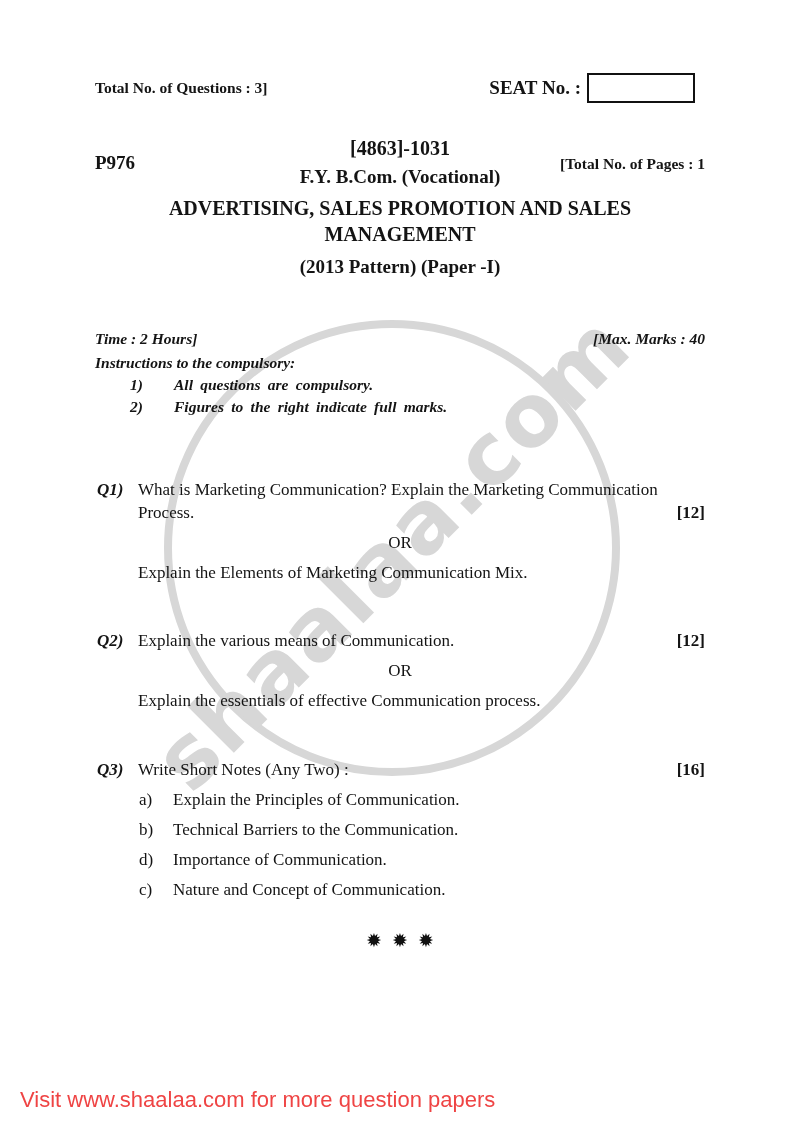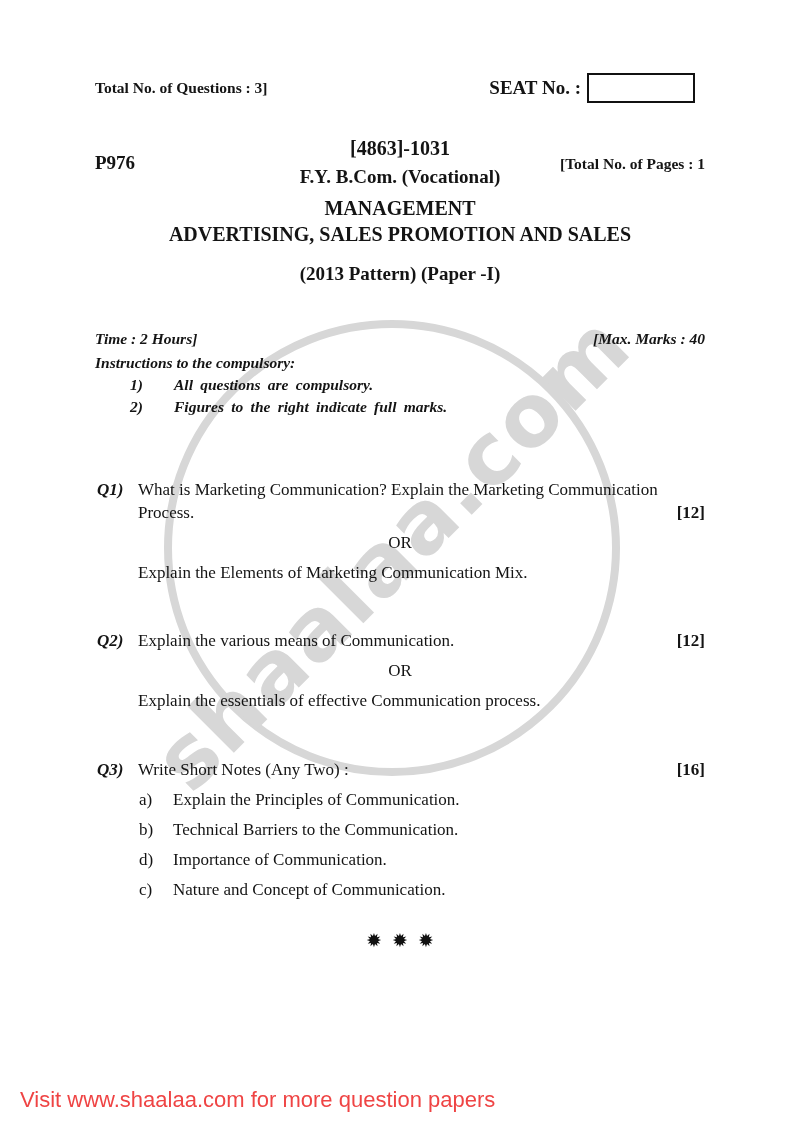--- a/index.html
+++ b/index.html
@@ -47,21 +47,21 @@
   .paper-id{font-size:19px;font-weight:bold;}
   .total-pages{font-size:15.5px;font-weight:bold;}
   
   .title-block{
     position:absolute;left:60px;right:60px;top:136px;text-align:center;
   }
   .t-code{font-size:20px;line-height:24px;font-weight:bold;margin-bottom:5px;}
   .t-course{font-size:19px;line-height:24px;font-weight:bold;margin-bottom:6px;}
   .t-sub{font-size:20px;line-height:26px;font-weight:bold;}
   .t-paper{font-size:19px;line-height:25px;font-weight:bold;margin-top:6px;word-spacing:5px;}
-  .t-pattern{font-size:19px;line-height:25px;font-weight:bold;margin-top:14px;}
+  .t-pattern{font-size:19px;line-height:25px;font-weight:bold;margin-top:7px;}
   
   .meta-row{
     position:absolute;left:95px;right:95px;top:329px;
     display:flex;justify-content:space-between;
     font-size:15.5px;font-weight:bold;font-style:italic;line-height:19px;
   }
   .instructions{
     position:absolute;left:95px;right:95px;top:353px;
     font-size:15.5px;font-weight:bold;font-style:italic;line-height:20px;
   }
@@ -114,22 +114,22 @@
     </div>
 
     <div class="hdr-row2">
       <span class="paper-id">P976</span>
       <span class="total-pages">[Total No. of Pages : 1</span>
     </div>
 
     <div class="title-block">
       <div class="t-code">[4863]-1031</div>
       <div class="t-course">F.Y. B.Com. (Vocational)</div>
+      <div class="t-sub">ADVERTISING, SALES PROMOTION AND SALES</div>
       <div class="t-sub">MANAGEMENT</div>
-      <div class="t-sub">ADVERTISING, SALES PROMOTION AND SALES</div>
       <div class="t-pattern">(2013 Pattern) (Paper -I)</div>
     </div>
 
     <div class="meta-row">
       <span>Time : 2 Hours]</span>
       <span>[Max. Marks : 40</span>
     </div>
 
     <div class="instructions">
       <div>Instructions to the compulsory:</div>

